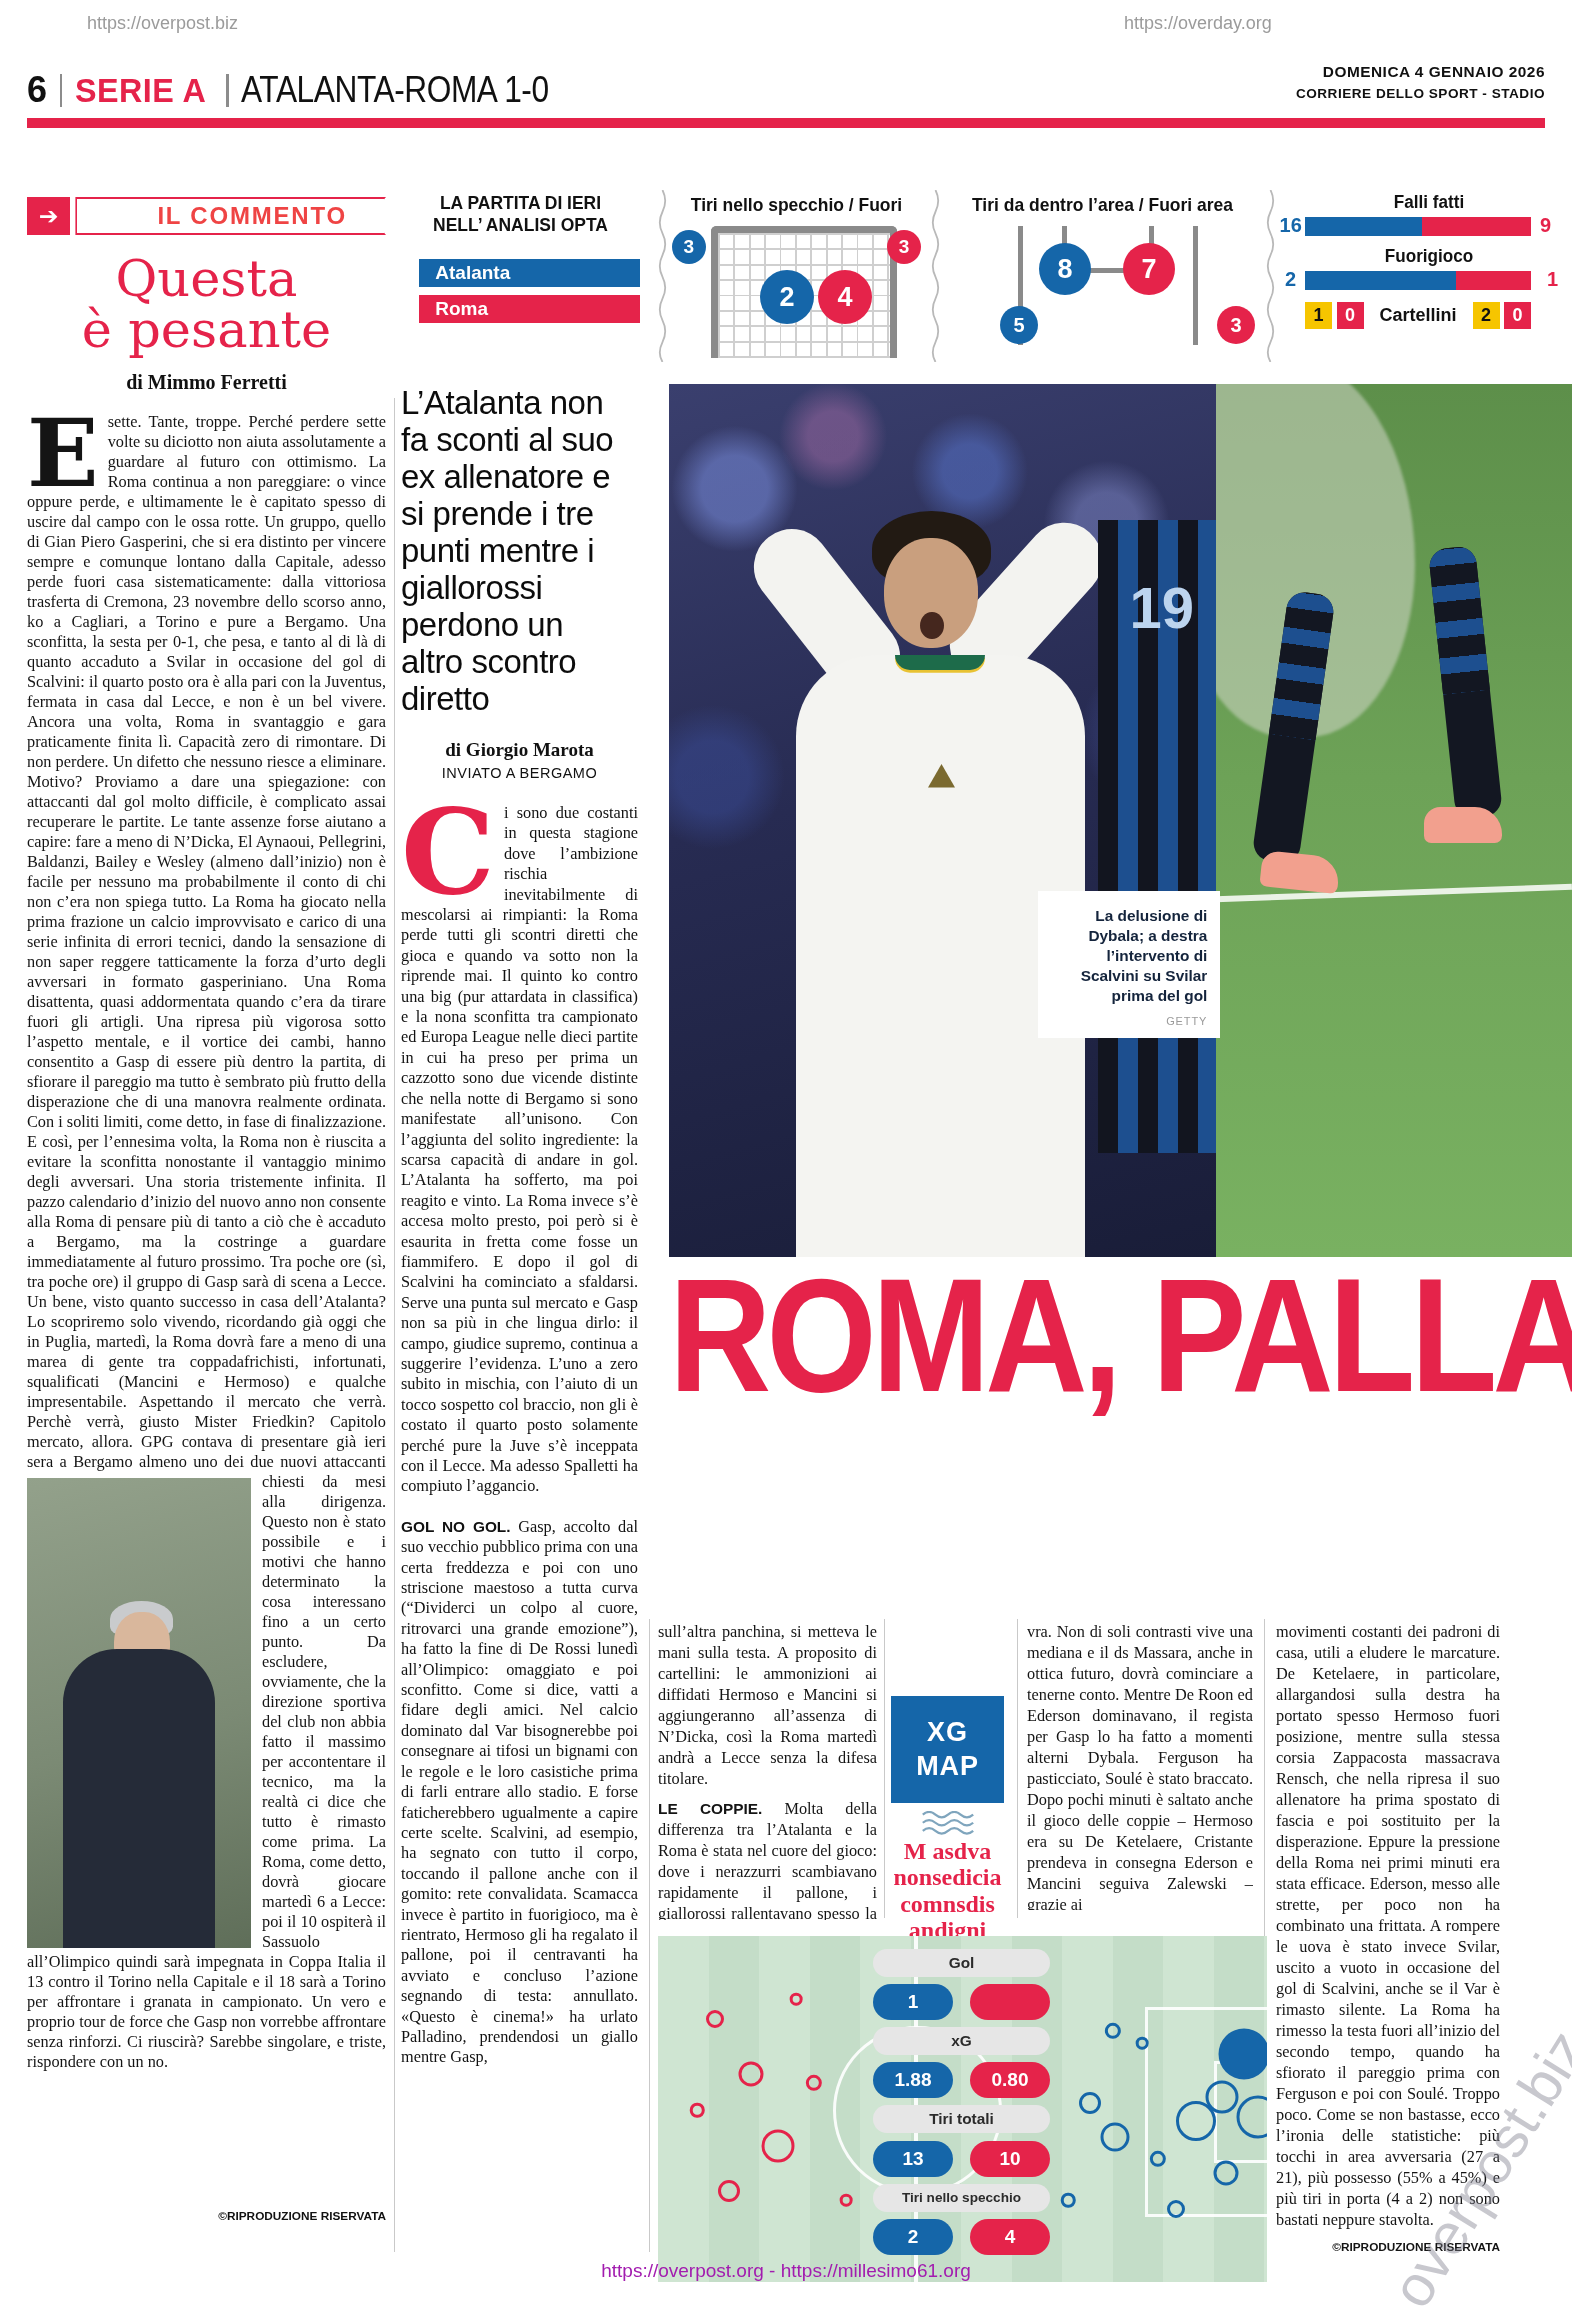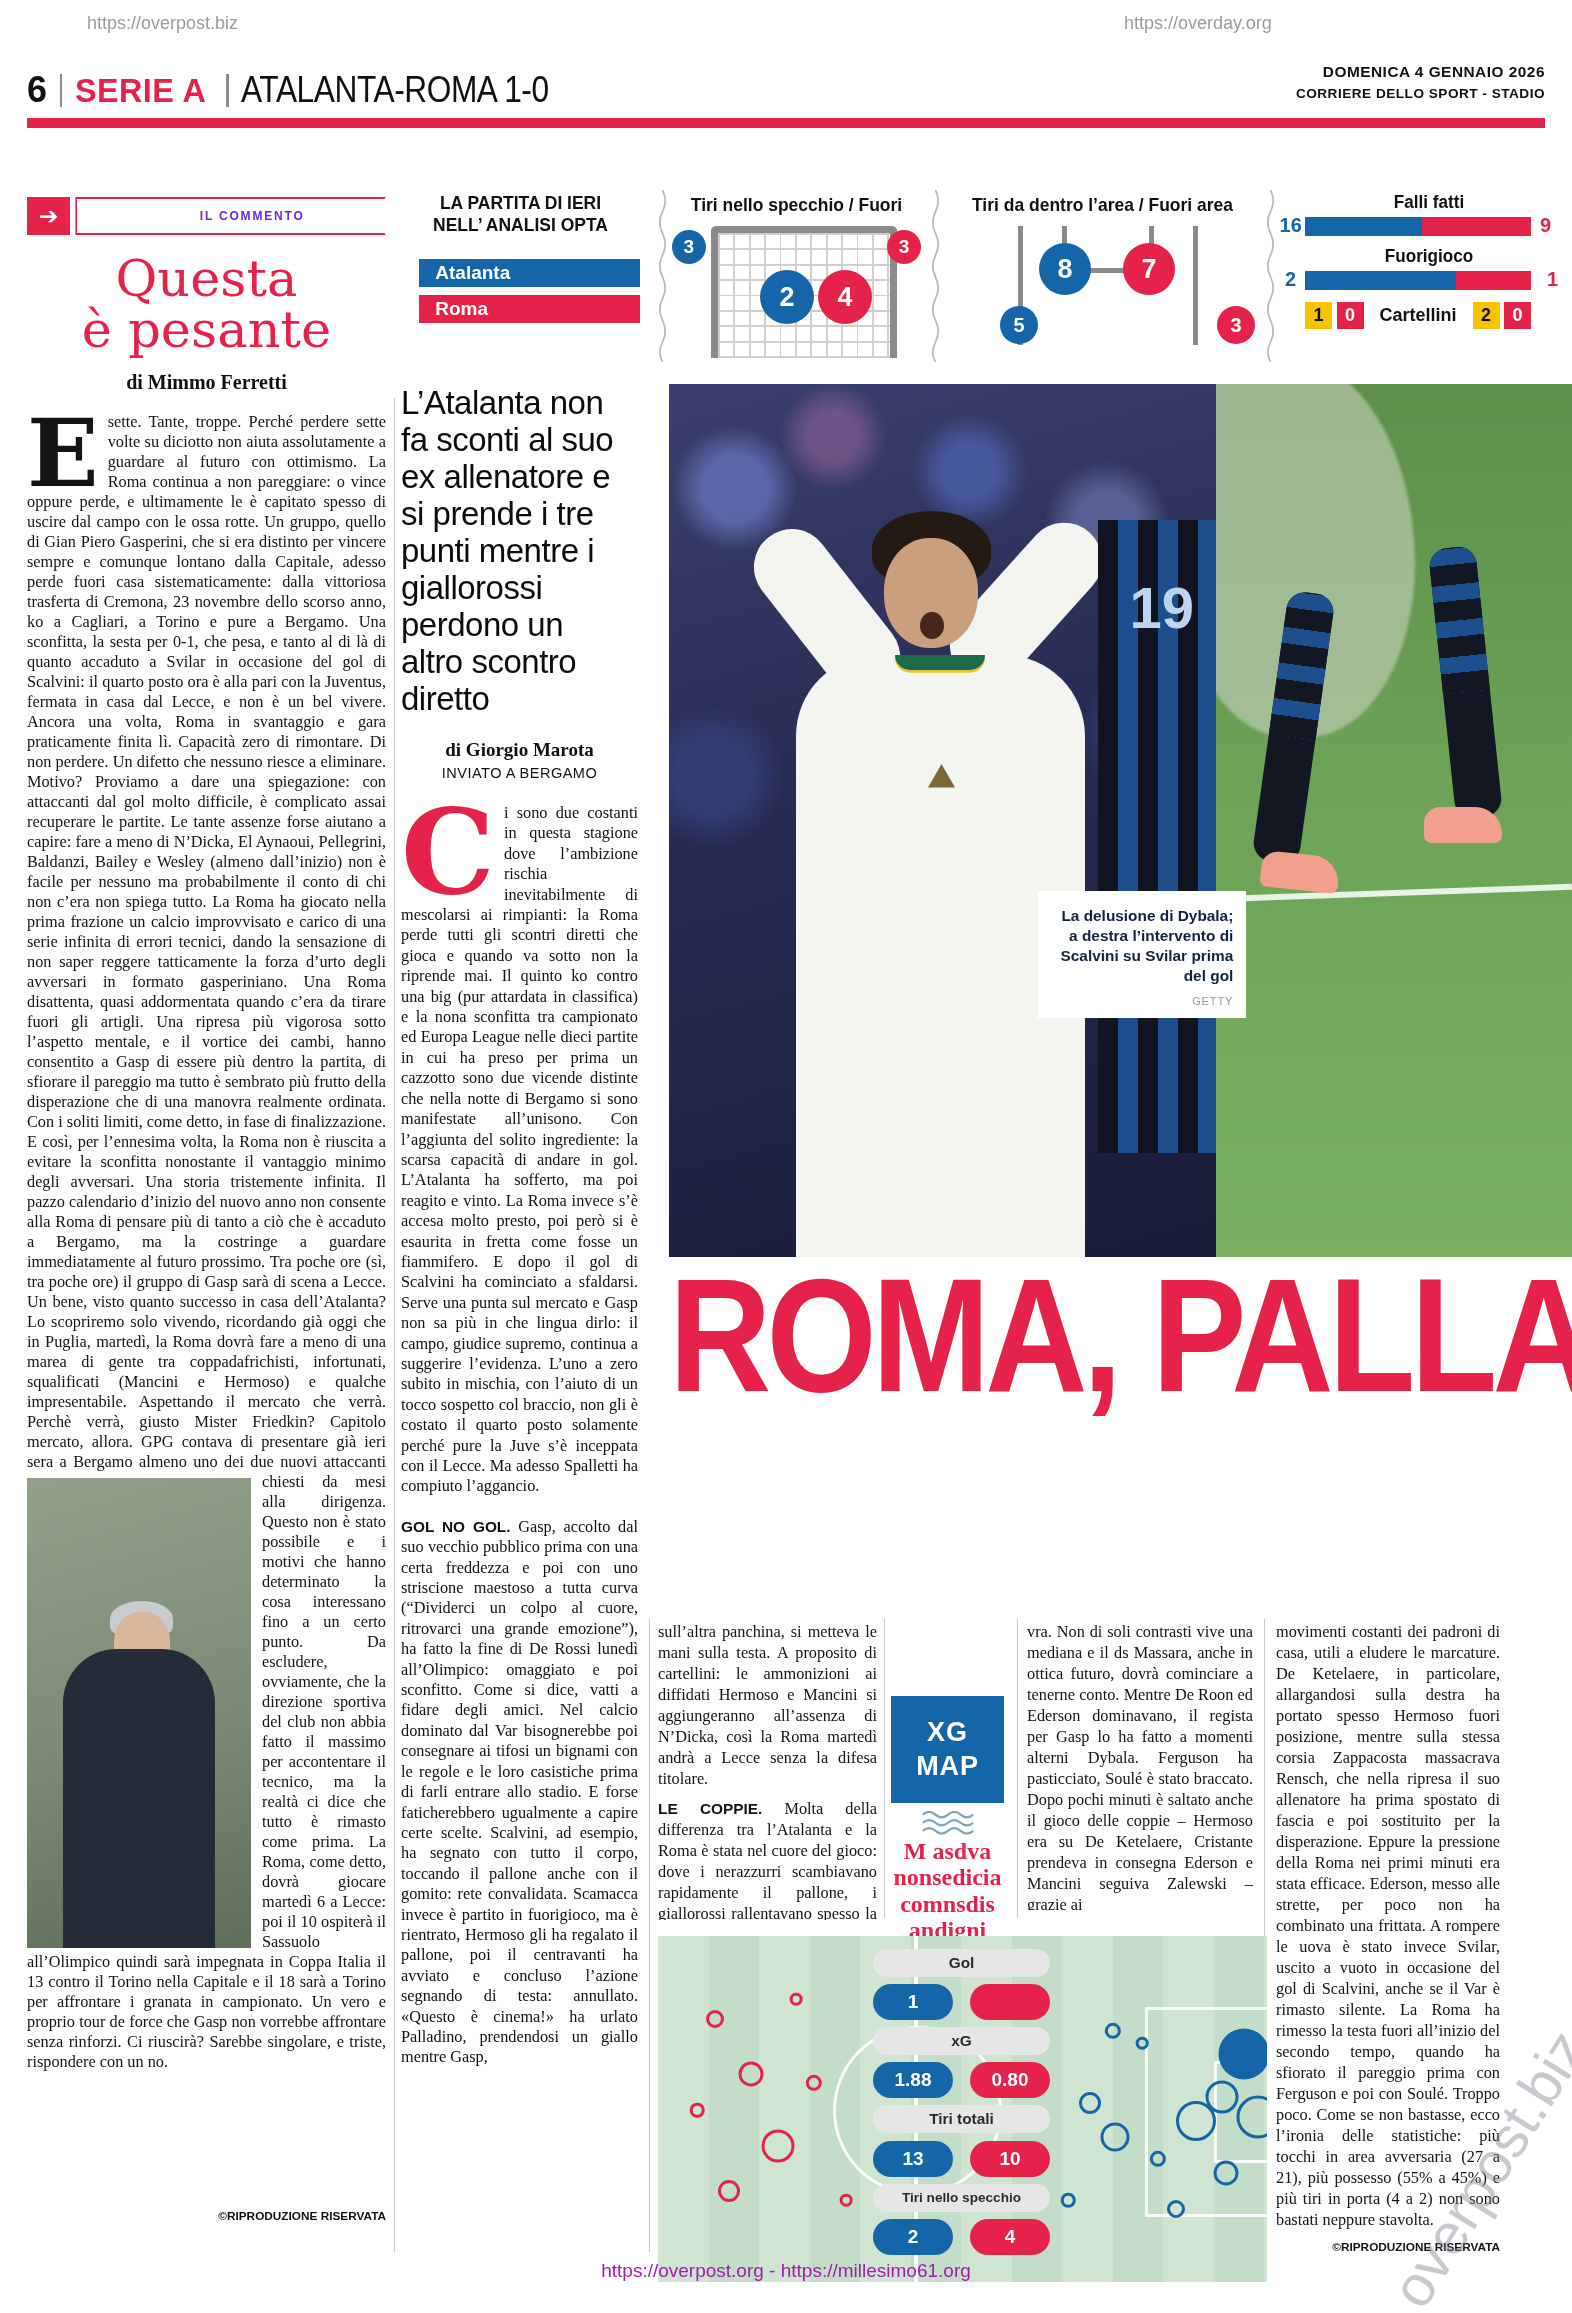--- a/index.html
+++ b/index.html
@@ -34,21 +34,21 @@
   .statbar{position:absolute;left:20px;width:226px;height:19px;display:flex;}
   .statbar .h{background:#1566a9;height:100%;} .statbar .a{background:#e5234a;height:100%;flex:1;}
   .bar-num{position:absolute;font-weight:700;font-size:20px;top:-2.7px;}
   .card{width:27px;height:27px;display:flex;align-items:center;justify-content:center;font-weight:700;font-size:18px;}
   .card.y{background:#f6c500;color:#111;} .card.r{background:#e5234a;color:#fff;}
   
   #commento{top:197px;left:27px;width:359px;height:2072px;}
   .ribbon{display:flex;height:38px;}
   .ribbon .arrowbox{width:43px;background:#e5234a;color:#fff;display:flex;align-items:center;justify-content:center;font-size:23.5px;}
   .ribbon .banner{flex:1;margin-left:5.4px;border:2.7px solid #e5234a;display:flex;align-items:center;justify-content:center;
-      color:#6d28d9;font-weight:700;font-size:12px;letter-spacing:1.8px;
+      color:#ef4444;font-weight:700;font-size:24px;letter-spacing:1.8px;
       clip-path:polygon(0 0,100% 0,95% 50%,100% 100%,0 100%);padding-left:43px;}
   .com-title{font-family:"DejaVu Serif",serif;color:#e5234a;font-size:51px;line-height:1.0;text-align:center;margin-top:18px;}
   .com-byline{font-size:20px;font-weight:700;text-align:center;margin-top:16.3px;}
   .com-body{margin-top:18px;font-size:16.3px;line-height:20px;color:#141414;height:1791px;overflow:hidden;}
   .dropcap{float:left;font-family:"DejaVu Serif",serif;font-weight:700;font-size:94px;line-height:74px;margin:3.6px 9px 0 0;}
   .dropcap.redcap{color:#e5234a;font-size:118px;line-height:90px;}
   .gasp-photo{float:left;width:224px;height:470px;margin:5.4px 11px 3.6px 0;position:relative;overflow:hidden;
       background:linear-gradient(165deg,#93a18b 0%,#7b8a74 55%,#5f6e59 100%);}
   .gasp-coat{position:absolute;left:36px;bottom:0;width:152px;height:299px;background:#252b38;border-radius:54px 54px 0 0;}
   .gasp-head{position:absolute;left:87px;bottom:271px;width:56px;height:65px;background:#d9b79c;border-radius:46%;}
@@ -87,21 +87,21 @@
      background:repeating-linear-gradient(90deg,#12151f 0 20px,#1d4f8f 20px 40px);text-align:center;}
   .num19{position:absolute;right:22px;top:54px;color:#bcd4ee;font-weight:700;font-size:58px;font-family:"Liberation Sans",sans-serif;}
   #photo-legs{position:absolute;left:547px;top:0;width:356px;height:873px;overflow:hidden;
      background:linear-gradient(180deg,#5d8f4a 0%,#6da257 45%,#79b161 100%);}
   .pitchline-w{position:absolute;left:0;top:58%;width:100%;height:6.3px;background:rgba(255,255,255,.85);transform:rotate(-2deg);}
   .leg{position:absolute;width:47px;height:271px;background:#131722;border-radius:18px;}
   .leg .sock{position:absolute;left:0;top:0;width:100%;height:145px;
      background:repeating-linear-gradient(0deg,#131722 0 20px,#1d4f8f 20px 36px);border-radius:18px 18px 0 0;}
   .boot{position:absolute;width:78px;height:36px;background:#f2a08e;border-radius:16.3px 27px 7.2px 7.2px;}
   .gk-blur{position:absolute;left:-36px;top:-27px;width:235px;height:380px;background:rgba(210,215,200,.55);border-radius:40% 60% 50% 50%;filter:blur(1.8px);}
-  #caption-box{position:absolute;left:369px;top:507px;width:208px;background:#fff;padding:14.5px 12.7px 11px;box-sizing:border-box;}
+  #caption-box{position:absolute;left:369px;top:507px;width:182px;background:#fff;padding:14.5px 12.7px 11px;box-sizing:border-box;}
   .cap-text{color:#14243c;font-weight:700;font-size:15.4px;line-height:1.3;text-align:right;}
   .cap-credit{color:#9a9a9a;font-size:11px;letter-spacing:0.9px;text-align:right;margin-top:9px;}
   
   #bighead{top:1250px;left:669px;width:903px;height:177px;overflow:hidden;}
   #bighead .txt{font-size:161px;font-weight:700;color:#e5234a;letter-spacing:-5.4px;line-height:170px;
       transform:scaleX(.88);transform-origin:left;white-space:nowrap;font-stretch:condensed;}
   #subhead{top:1437px;left:669px;width:706px;}
   #subhead .line{font-size:56px;font-weight:700;letter-spacing:-1.4px;line-height:1.25;transform:scaleX(.9);transform-origin:left;white-space:nowrap;font-stretch:condensed;color:#0b0b0b;}
   
   .bcol{position:absolute;font-family:"Liberation Serif",serif;font-size:16.3px;line-height:21px;color:#141414;overflow:hidden;}

